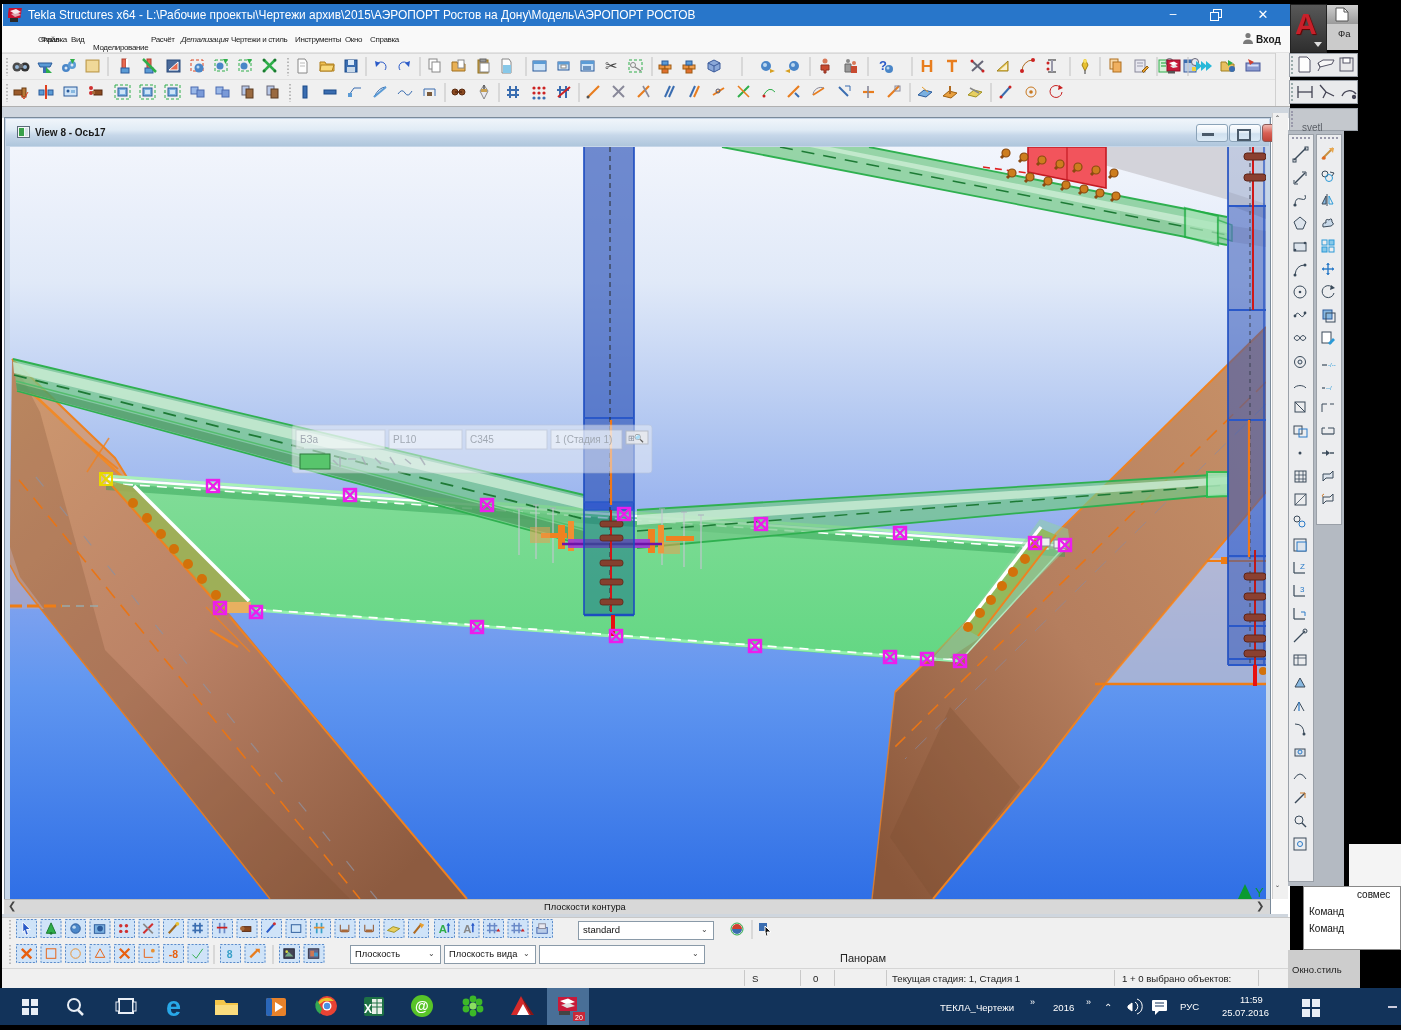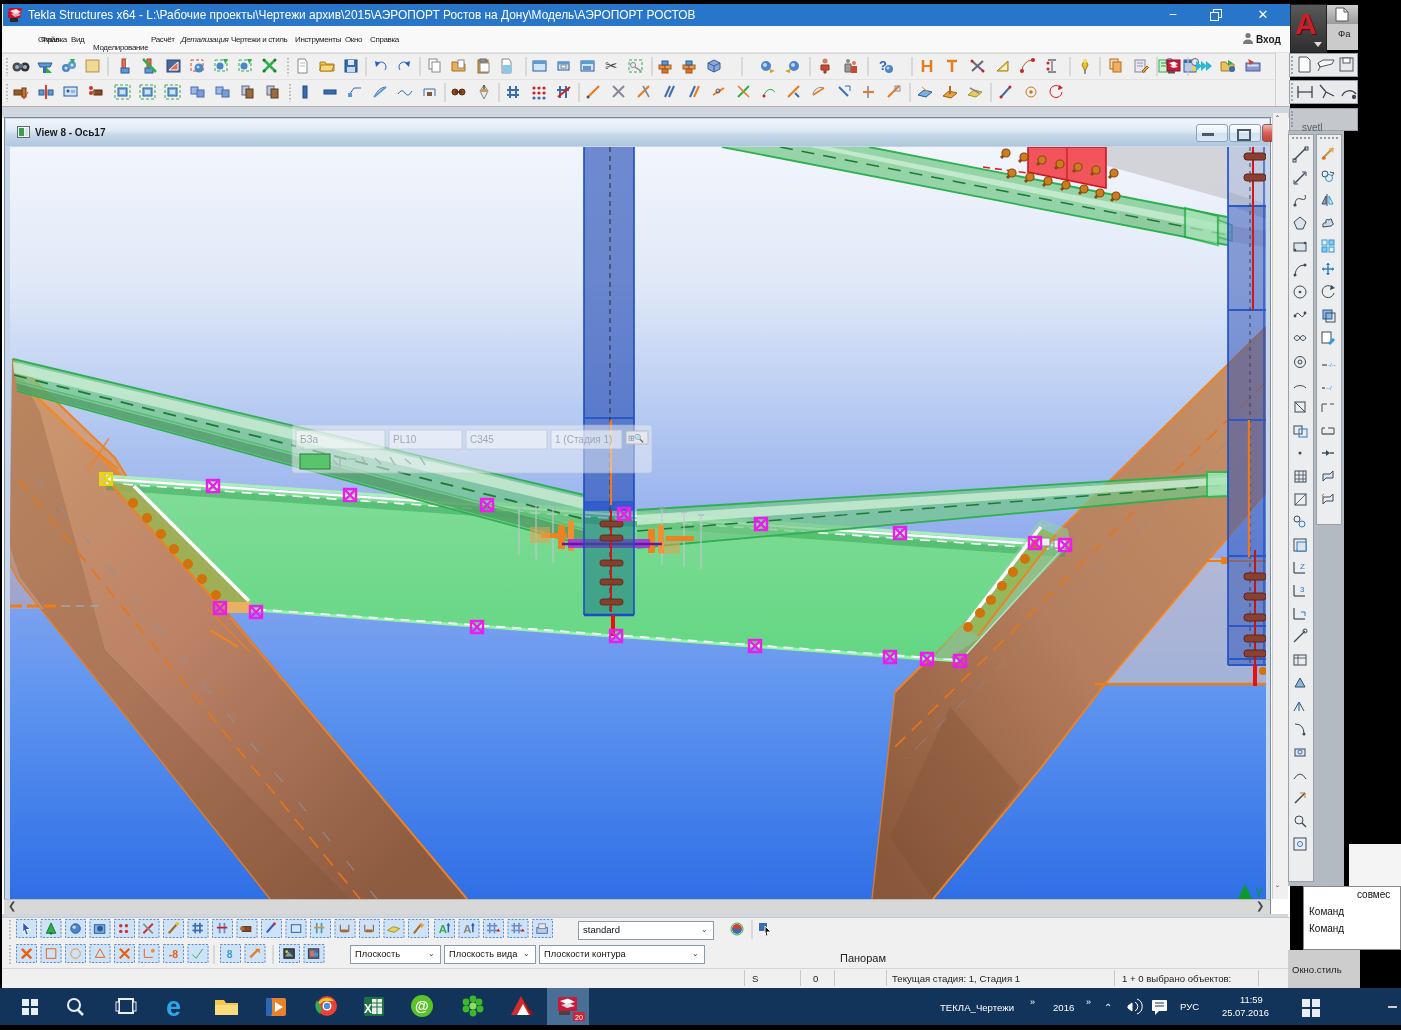--- a/index.html
+++ b/index.html
@@ -1054,21 +1054,21 @@
 <div class="abs" style="left:578px;top:921px;width:136px;height:19px;background:#fff;border:1px solid #8a9aa8;box-sizing:border-box;"></div>
 <div class="txt" style="left:583px;top:921px;height:37px;line-height:18px;font-size:9.5px;color:#111;">standard</div>
 <div class="txt" style="left:701px;top:921px;height:19px;line-height:17px;font-size:8px;color:#444;">⌄</div>
 <div class="abs" style="left:350px;top:945px;width:91px;height:19px;background:#fff;border:1px solid #8a9aa8;box-sizing:border-box;"></div>
 <div class="txt" style="left:355px;top:945px;height:19px;line-height:18px;font-size:9.3px;color:#111;">Плоскость</div>
 <div class="txt" style="left:428px;top:945px;height:19px;line-height:17px;font-size:8px;color:#444;">⌄</div>
 <div class="abs" style="left:444px;top:945px;width:92px;height:19px;background:#fff;border:1px solid #8a9aa8;box-sizing:border-box;"></div>
 <div class="txt" style="left:449px;top:945px;height:19px;line-height:18px;font-size:9.3px;color:#111;">Плоскость вида</div>
 <div class="txt" style="left:523px;top:945px;height:19px;line-height:17px;font-size:8px;color:#444;">⌄</div>
 <div class="abs" style="left:539px;top:945px;width:166px;height:19px;background:#fff;border:1px solid #8a9aa8;box-sizing:border-box;"></div>
-<div class="txt" style="left:544px;top:945px;height:33px;line-height:18px;font-size:9.3px;color:#111;">Плоскости контура</div>
+<div class="txt" style="left:544px;top:898px;height:33px;line-height:18px;font-size:9.3px;color:#111;">Плоскости контура</div>
 <div class="txt" style="left:692px;top:945px;height:19px;line-height:17px;font-size:8px;color:#444;">⌄</div>
 <div class="abs" style="left:2px;top:968px;width:1288px;height:20px;background:#f0f0f0;border-top:1px solid #d5d5d5;box-sizing:border-box;"></div>
 <div class="txt" style="left:752px;top:969px;height:19px;line-height:19px;font-size:9.6px;color:#222;">S</div>
 <div class="txt" style="left:813px;top:969px;height:19px;line-height:19px;font-size:9.6px;color:#222;">0</div>
 <div class="txt" style="left:840px;top:949px;height:19px;line-height:19px;font-size:11px;color:#222;">Панорам</div>
 <div class="txt" style="left:892px;top:969px;height:19px;line-height:19px;font-size:9.6px;color:#222;">Текущая стадия: 1, Стадия 1</div>
 <div class="txt" style="left:1122px;top:969px;height:19px;line-height:19px;font-size:9.6px;color:#222;">1 + 0 выбрано объектов:</div>
 <div class="abs" style="left:744px;top:970px;width:1px;height:16px;background:#c9c9c9;"></div>
 <div class="abs" style="left:800px;top:970px;width:1px;height:16px;background:#c9c9c9;"></div>
 <div class="abs" style="left:834px;top:970px;width:1px;height:16px;background:#c9c9c9;"></div>

